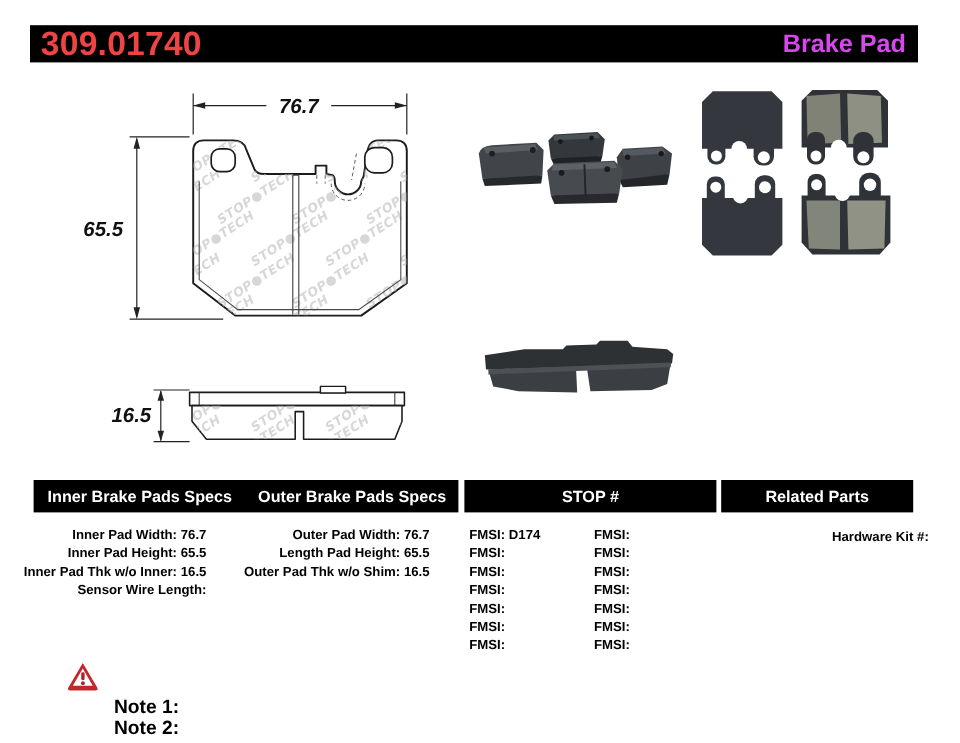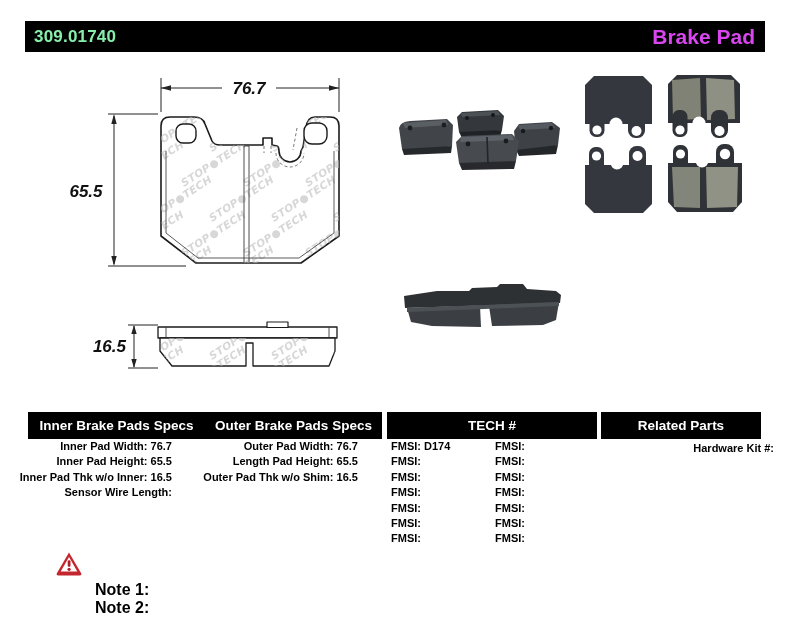--- a/index.html
+++ b/index.html
@@ -1,34 +1,34 @@
 <!DOCTYPE html>
 <html><head>
 <meta charset="utf-8">
 <style>
   html,body{margin:0;padding:0;background:#fff;}
   .page{position:relative;width:800px;height:619px;background:#fff;overflow:hidden;
         font-family:"Liberation Sans",sans-serif;color:#000;}
   
   .hdr{position:absolute;left:25px;top:21px;width:740px;height:31px;background:#000;
        display:flex;align-items:center;justify-content:space-between;}
-  .hdr .pn{color:#86efac;font-size:17px;font-weight:bold;padding-left:9px;letter-spacing:.2px;}
+  .hdr .pn{color:#ef4444;font-size:28px;font-weight:bold;padding-left:9px;letter-spacing:.2px;}
   .hdr .prod{color:#d946ef;font-size:21px;font-weight:bold;padding-right:10px;}
   
   svg.figs{position:absolute;left:0;top:0;pointer-events:none;}
   .outline{fill:#fff;stroke:#1b1b1b;stroke-width:1.6;stroke-linejoin:round;}
   .thin{fill:none;stroke:#3a3a3a;stroke-width:.9;}
   .inner{fill:none;stroke:#4a4a4a;stroke-width:.9;}
   .dash{fill:none;stroke:#555;stroke-width:.8;stroke-dasharray:3 2.4;}
   .dimln{stroke:#222;stroke-width:1;fill:none;}
   .dimarrow{fill:#222;stroke:none;}
   .dim{font:italic 700 17px "Liberation Sans",sans-serif;fill:#111;}
   .wm{font:italic 700 10.5px "DejaVu Sans",sans-serif;fill:#bdbdbd;opacity:.6;letter-spacing:.4px;}
   
-  .thbar{position:absolute;top:412px;height:27px;background:#000;color:#fff;
+  .thbar{position:absolute;top:400px;height:27px;background:#000;color:#fff;
          display:flex;align-items:center;}
   .thbar .cell{flex:1;text-align:center;font-size:13.5px;font-weight:bold;}
   .speccol{position:absolute;top:439px;font-size:11px;font-weight:bold;line-height:15.4px;}
   .ra{text-align:right;}
   .la{text-align:left;}
   .note-wrap{position:absolute;left:95px;top:547px;font-size:16px;font-weight:bold;line-height:18px;margin-top:34px;}
   .warn{position:absolute;left:55px;top:551px;}
 </style>
 </head>
 <body>
@@ -186,21 +186,21 @@
       <path d="M 407 308 L 559 302 L 556 320 L 543 325 L 492 326 L 489 306 L 480 306 L 481 327 L 432 326 L 411 322 Z" fill="#3b3f44"></path>
       <path d="M 407 308 L 559 302 L 559 306 L 407 312 Z" fill="#4c5156"></path>
     </g>
   </svg>
 
   <div class="thbar" style="left:28px;width:354px;">
     <span class="cell">Inner Brake Pads Specs</span>
     <span class="cell">Outer Brake Pads Specs</span>
   </div>
   <div class="thbar" style="left:387px;width:210px;">
-    <span class="cell">TECH #</span>
+    <span class="cell">STOP #</span>
   </div>
   <div class="thbar" style="left:601px;width:160px;">
     <span class="cell">Related Parts</span>
   </div>
 
   <div class="speccol ra" style="left:16px;width:156px;">
     <div><span>Inner Pad Width:</span> <span>76.7</span></div>
     <div><span>Inner Pad Height:</span> <span>65.5</span></div>
     <div><span>Inner Pad Thk w/o Inner:</span> <span>16.5</span></div>
     <div><span>Sensor Wire Length:</span> <span></span></div>

